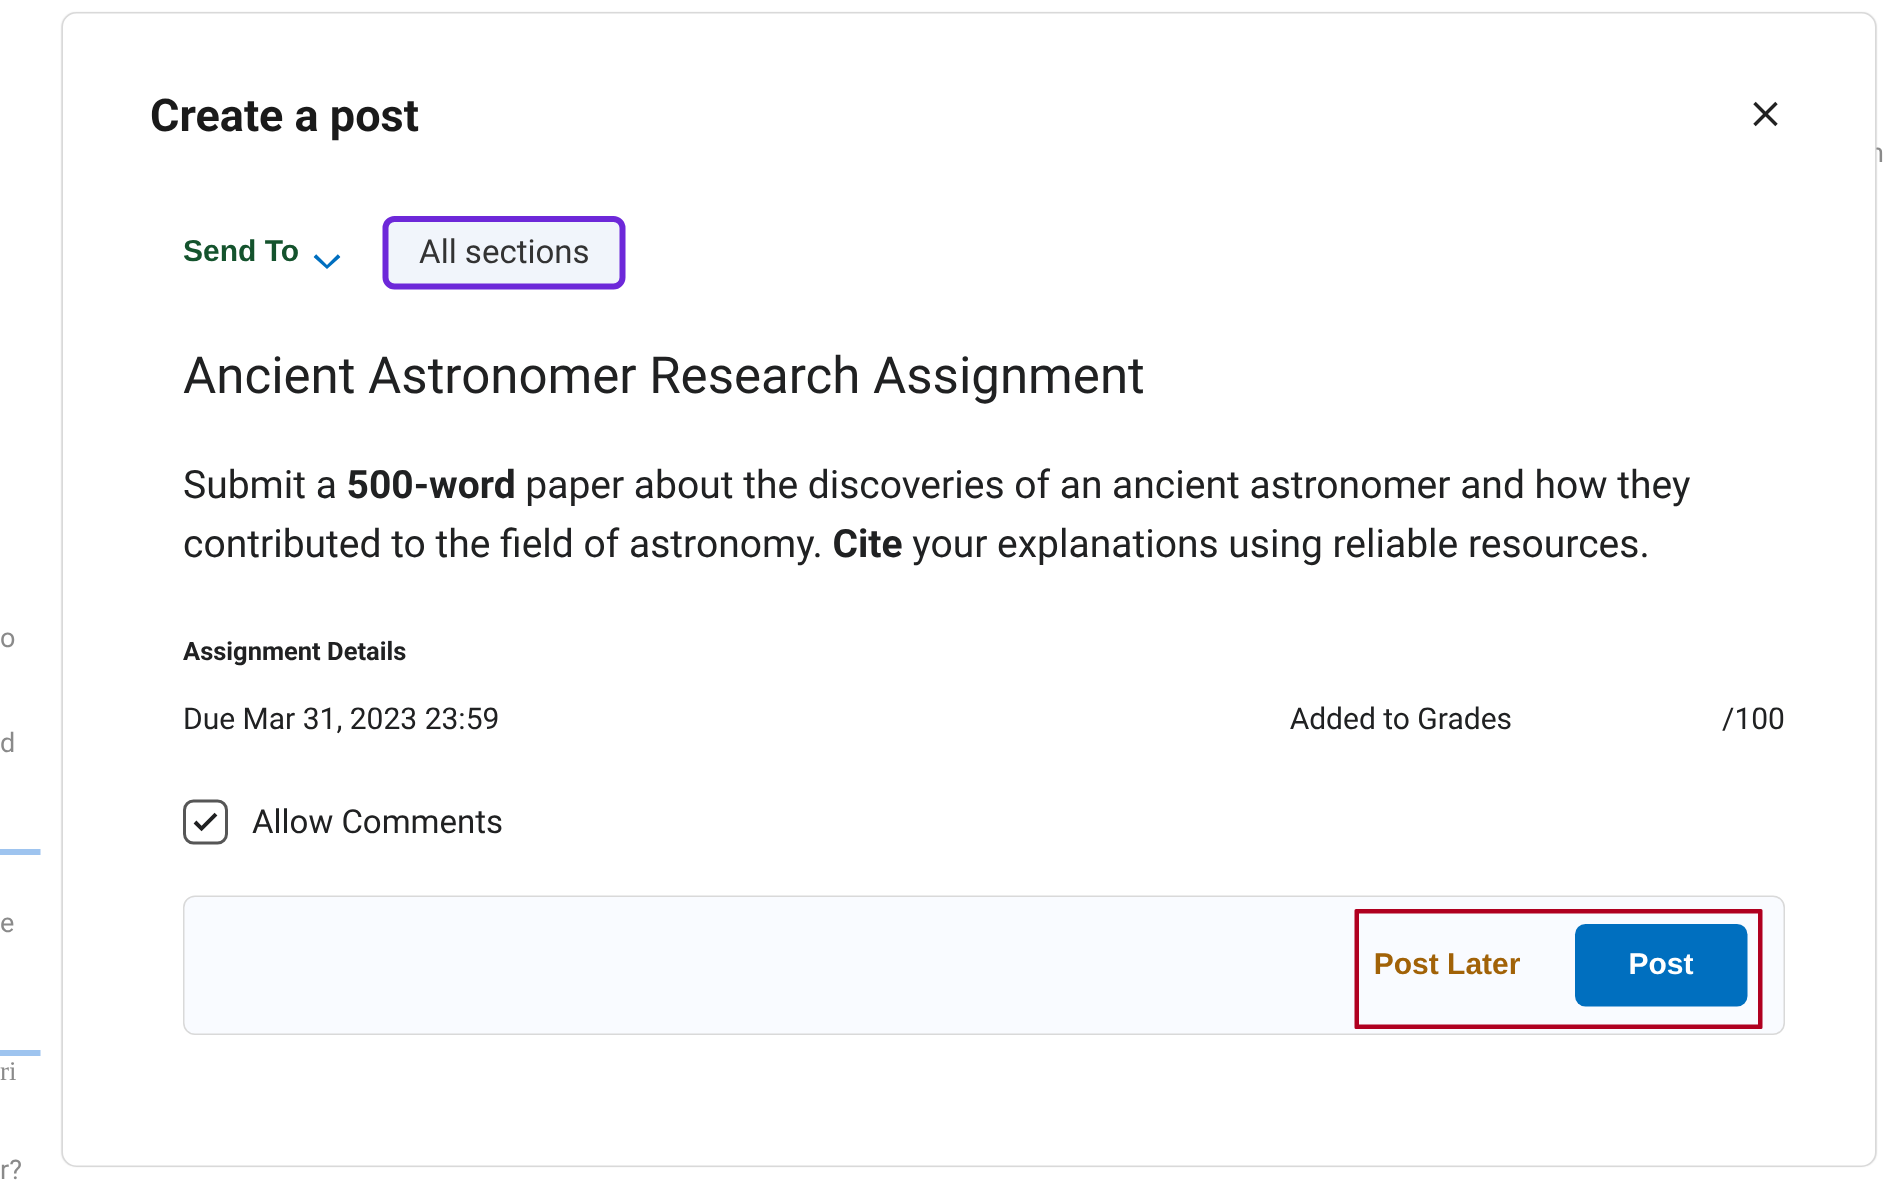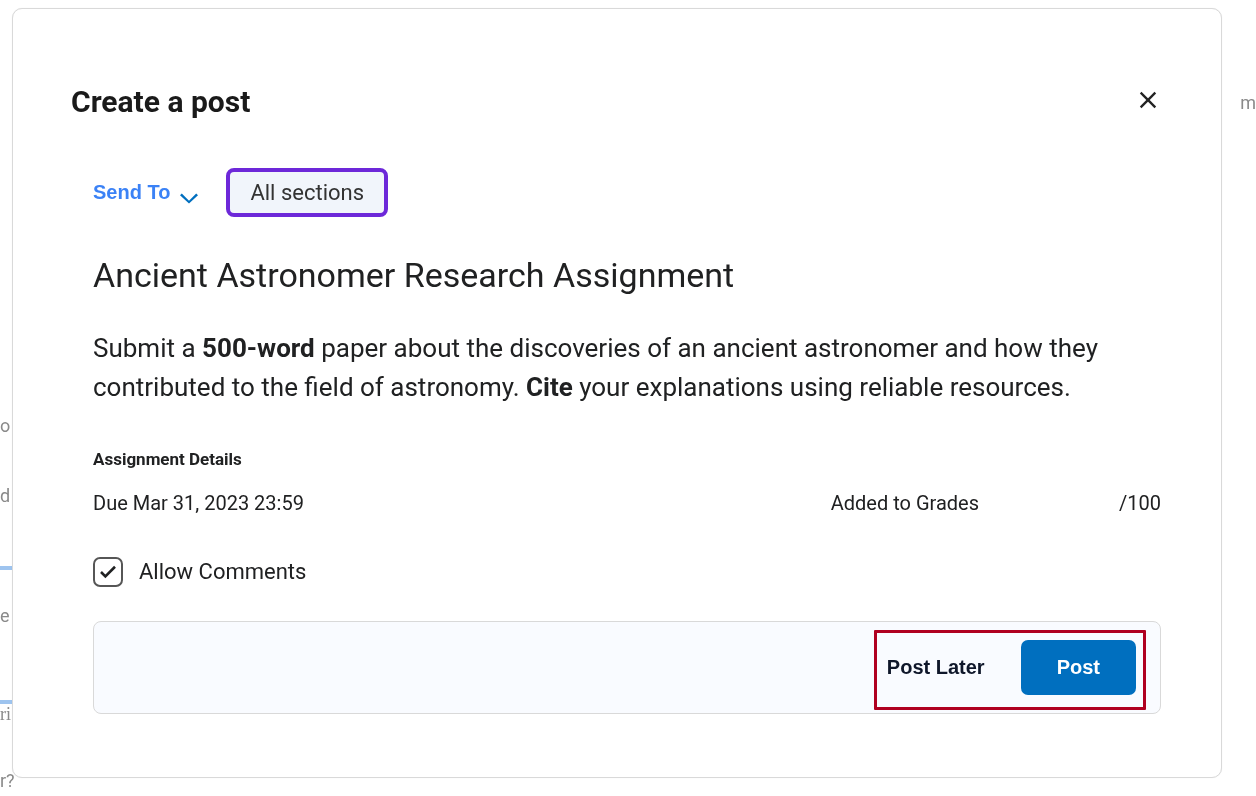--- a/index.html
+++ b/index.html
@@ -29,32 +29,31 @@
     .bt-o { left: 0; top: 415px; }
     .bt-d { left: 0; top: 485px; }
     .bt-e { left: 0; top: 605px; }
     .bt-ri { left: 0; top: 704px; font-family: Liberation Serif, serif; }
     .bt-q { left: 0; top: 770px; }
     .blue-bar1 { position: absolute; left: 0; top: 566px; width: 27px; height: 4px; background: #9ec4ef; }
     .blue-bar2 { position: absolute; left: 0; top: 700px; width: 27px; height: 4px; background: #9ec4ef; }
 
     .modal {
       position: absolute;
-      left: 12px;
+      left: 41px;
       top: 8px;
       width: 1210px;
       height: 770px;
       background: #fff;
       border: 1px solid #d9d9d9;
       border-radius: 10px;
       box-shadow: 0 0 1px rgba(0,0,0,0.1);
       padding: 50px 60px 40px 60px;
       display: flex;
       flex-direction: column;
-      justify-content: center;
     }
     .header-row {
       display: flex;
       justify-content: space-between;
       align-items: center;
       margin-bottom: 48px;
       padding-left: 0;
       padding-right: 0;
     }
     .modal-title {
@@ -84,21 +83,21 @@
       display: flex;
       align-items: center;
       gap: 28px;
       margin-bottom: 38px;
       padding-left: 20px;
     }
     .send-to {
       display: flex;
       align-items: center;
       gap: 10px;
-      color: #3b82f6;
+      color: #14532d;
       font-weight: 700;
       font-size: 20px;
       cursor: pointer;
       background: none;
       border: none;
     }
     .chevron-down {
       width: 18px;
       height: 12px;
       display: inline-block;
@@ -196,21 +195,21 @@
     }
     .highlight-box {
       position: absolute;
       border: 3px solid #b00020;
       pointer-events: none;
       border-radius: 1px;
     }
     .post-later {
       background: none;
       border: none;
-      color: #0f172a;
+      color: #a16207;
       font-weight: 700;
       font-size: 20px;
       cursor: pointer;
       padding: 16px 20px;
       border-radius: 7px;
     }
     .post-btn {
       background: #006fbf;
       border: none;
       color: #fff;

